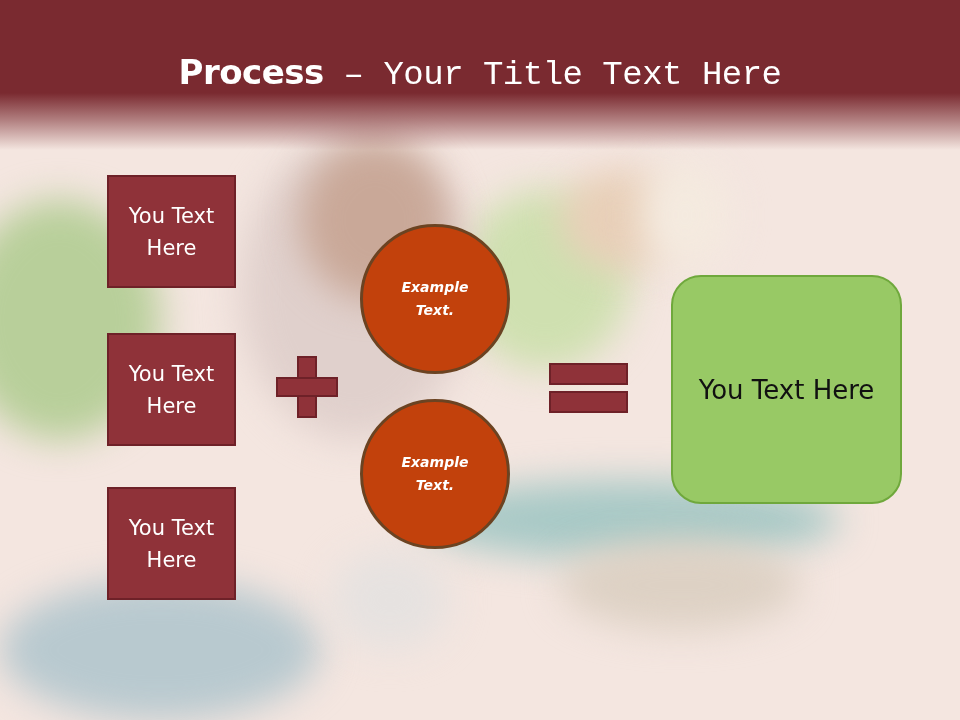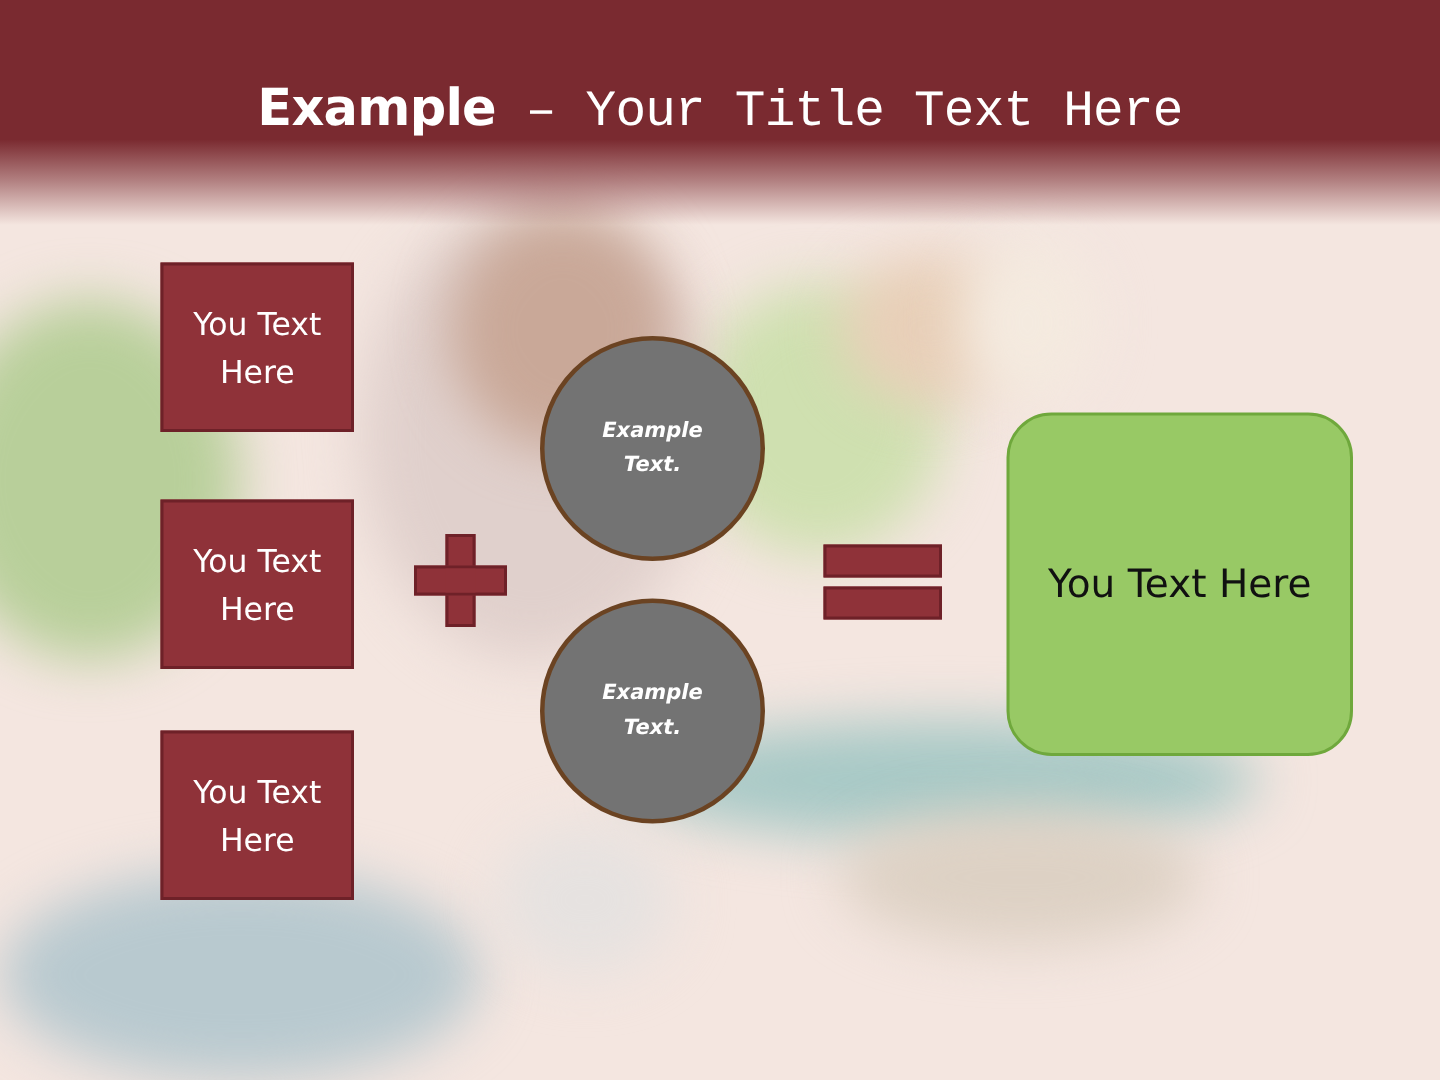--- a/index.html
+++ b/index.html
@@ -11,21 +11,21 @@
             background:linear-gradient(to bottom, #7a2a30 0%, #7a2a30 62%, rgba(122,42,48,0.55) 80%, rgba(244,230,224,0) 100%); }
   .title { position:absolute; left:0; top:52px; width:960px; text-align:center; color:#fff;
            font-size:34px; font-family:"DejaVu Sans", sans-serif; letter-spacing:-0.5px; }
   .title b { font-weight:bold; }
   .title span.rest { font-weight:normal;font-family:Liberation Mono, monospace; }
   .box { position:absolute; left:107px; width:129px; height:113px; background:#8f3239;
          border:2px solid #6e2128; box-sizing:border-box; color:#fff; display:flex;
          align-items:center; justify-content:center; text-align:center; font-size:21px; line-height:32px;
          font-family:"DejaVu Sans", sans-serif; }
   .circle { position:absolute; left:360px; width:150px; height:150px; border-radius:50%;
-            background:#737373; border:3px solid #6b4322; box-sizing:border-box;
+            background:#c2410c; border:3px solid #6b4322; box-sizing:border-box;
             color:#fff; display:flex; align-items:center; justify-content:center; text-align:center;
             font-size:14px; font-weight:bold; font-style:italic; line-height:23px;
             font-family:"DejaVu Sans", sans-serif; }
   .plus-v { position:absolute; left:297px; top:356px; width:20px; height:62px; background:#8f3239; border:2px solid #6e2128; box-sizing:border-box; }
   .plus-h { position:absolute; left:276px; top:377px; width:62px; height:20px; background:#8f3239; border:2px solid #6e2128; box-sizing:border-box; }
   .plus-h2 { position:absolute; left:297px; top:379px; width:20px; height:16px; background:#8f3239; }
   .eq { position:absolute; left:549px; width:79px; height:22px; background:#8f3239; border:2px solid #6e2128; box-sizing:border-box; }
   .result { position:absolute; left:671px; top:275px; width:231px; height:229px; background:#98c965;
             border:2px solid #6fa83c; box-sizing:border-box; border-radius:30px; display:flex;
             align-items:center; justify-content:center; color:#111; font-size:26px;
@@ -42,21 +42,21 @@
   <div class="blob" style="left:560px;top:170px;width:120px;height:100px;background:#e8cfb8;"></div>
   <div class="blob" style="left:640px;top:160px;width:90px;height:110px;background:#f4eadf;"></div>
   <div class="blob" style="left:420px;top:480px;width:420px;height:80px;background:#a8c9c6;"></div>
   <div class="blob" style="left:0px;top:580px;width:320px;height:140px;background:#b8c9cf;"></div>
   <div class="blob" style="left:560px;top:540px;width:240px;height:90px;background:#ddd1c4;"></div>
   <div class="blob" style="left:330px;top:550px;width:120px;height:100px;background:#e6e2e0;"></div>
 </div>
 
 <div class="header"></div>
 <div class="title">
-  <b>Example</b><span class="rest"> – Your Title Text Here</span>
+  <b>Process</b><span class="rest"> – Your Title Text Here</span>
 </div>
 
 <div class="box" style="top:175px;">
   <span style="display:block;width:100px;">You Text Here</span>
 </div>
 <div class="box" style="top:333px;">
   <span style="display:block;width:100px;">You Text Here</span>
 </div>
 <div class="box" style="top:487px;">
   <span style="display:block;width:100px;">You Text Here</span>

